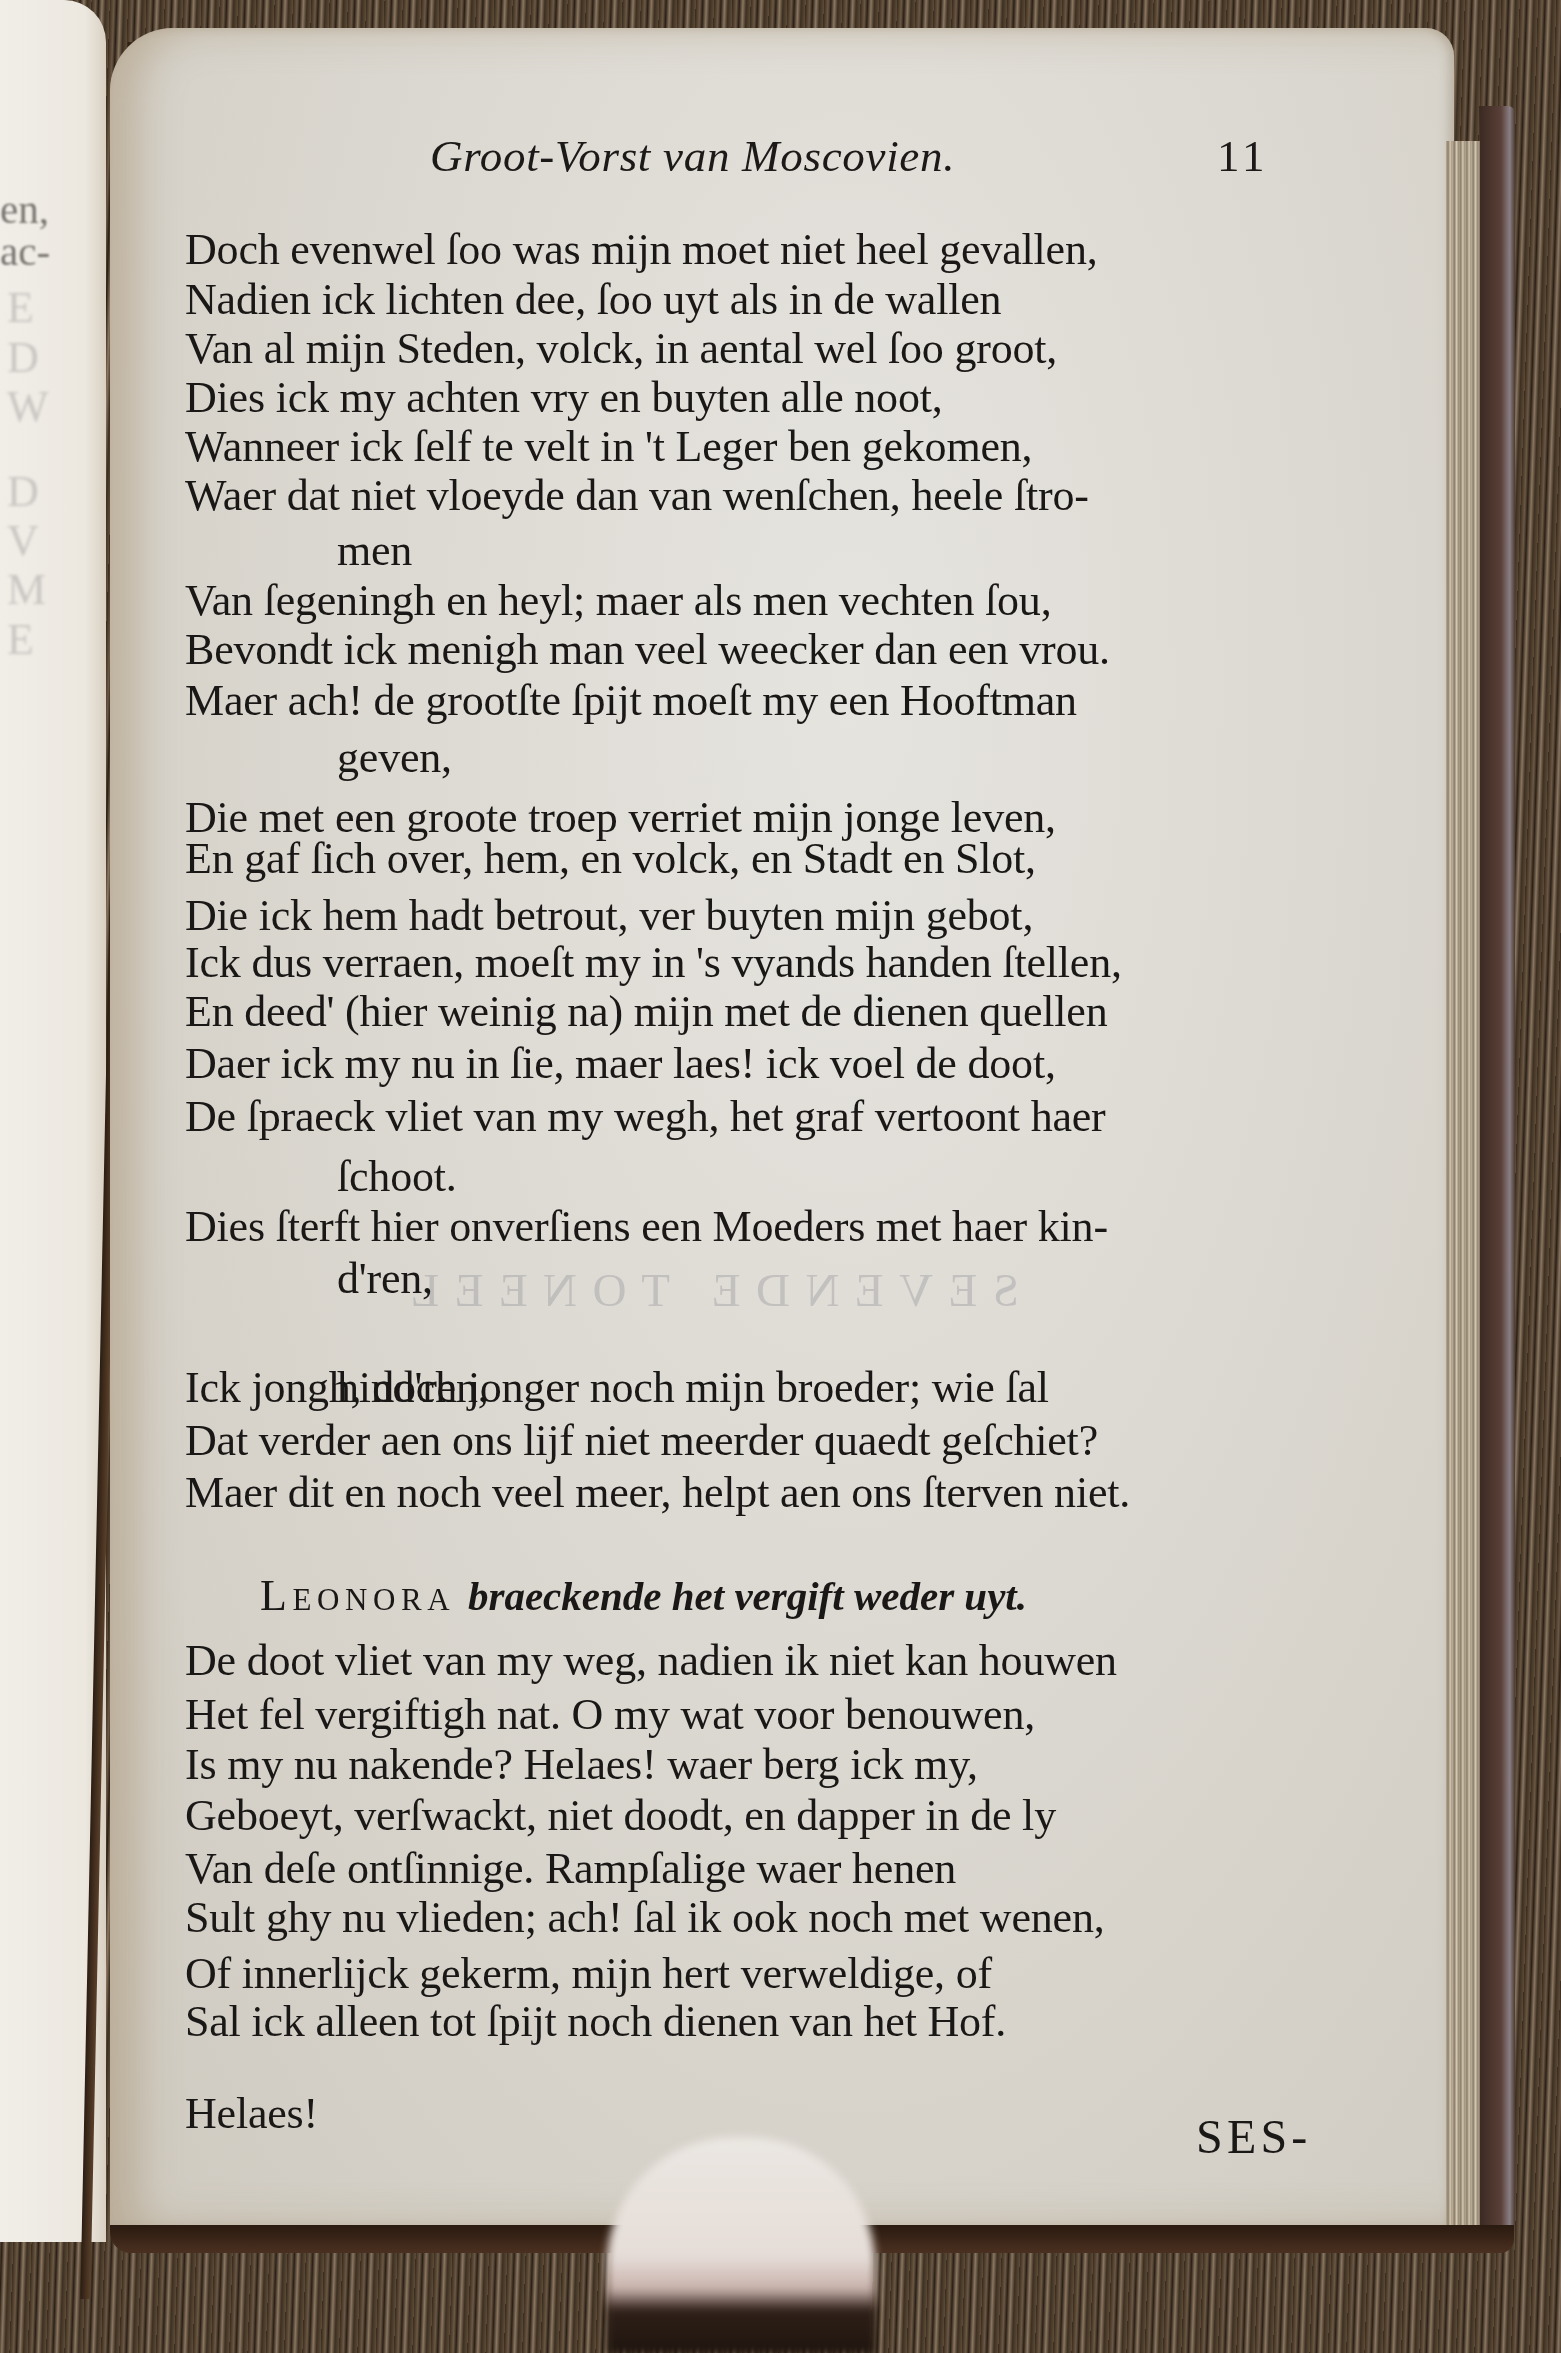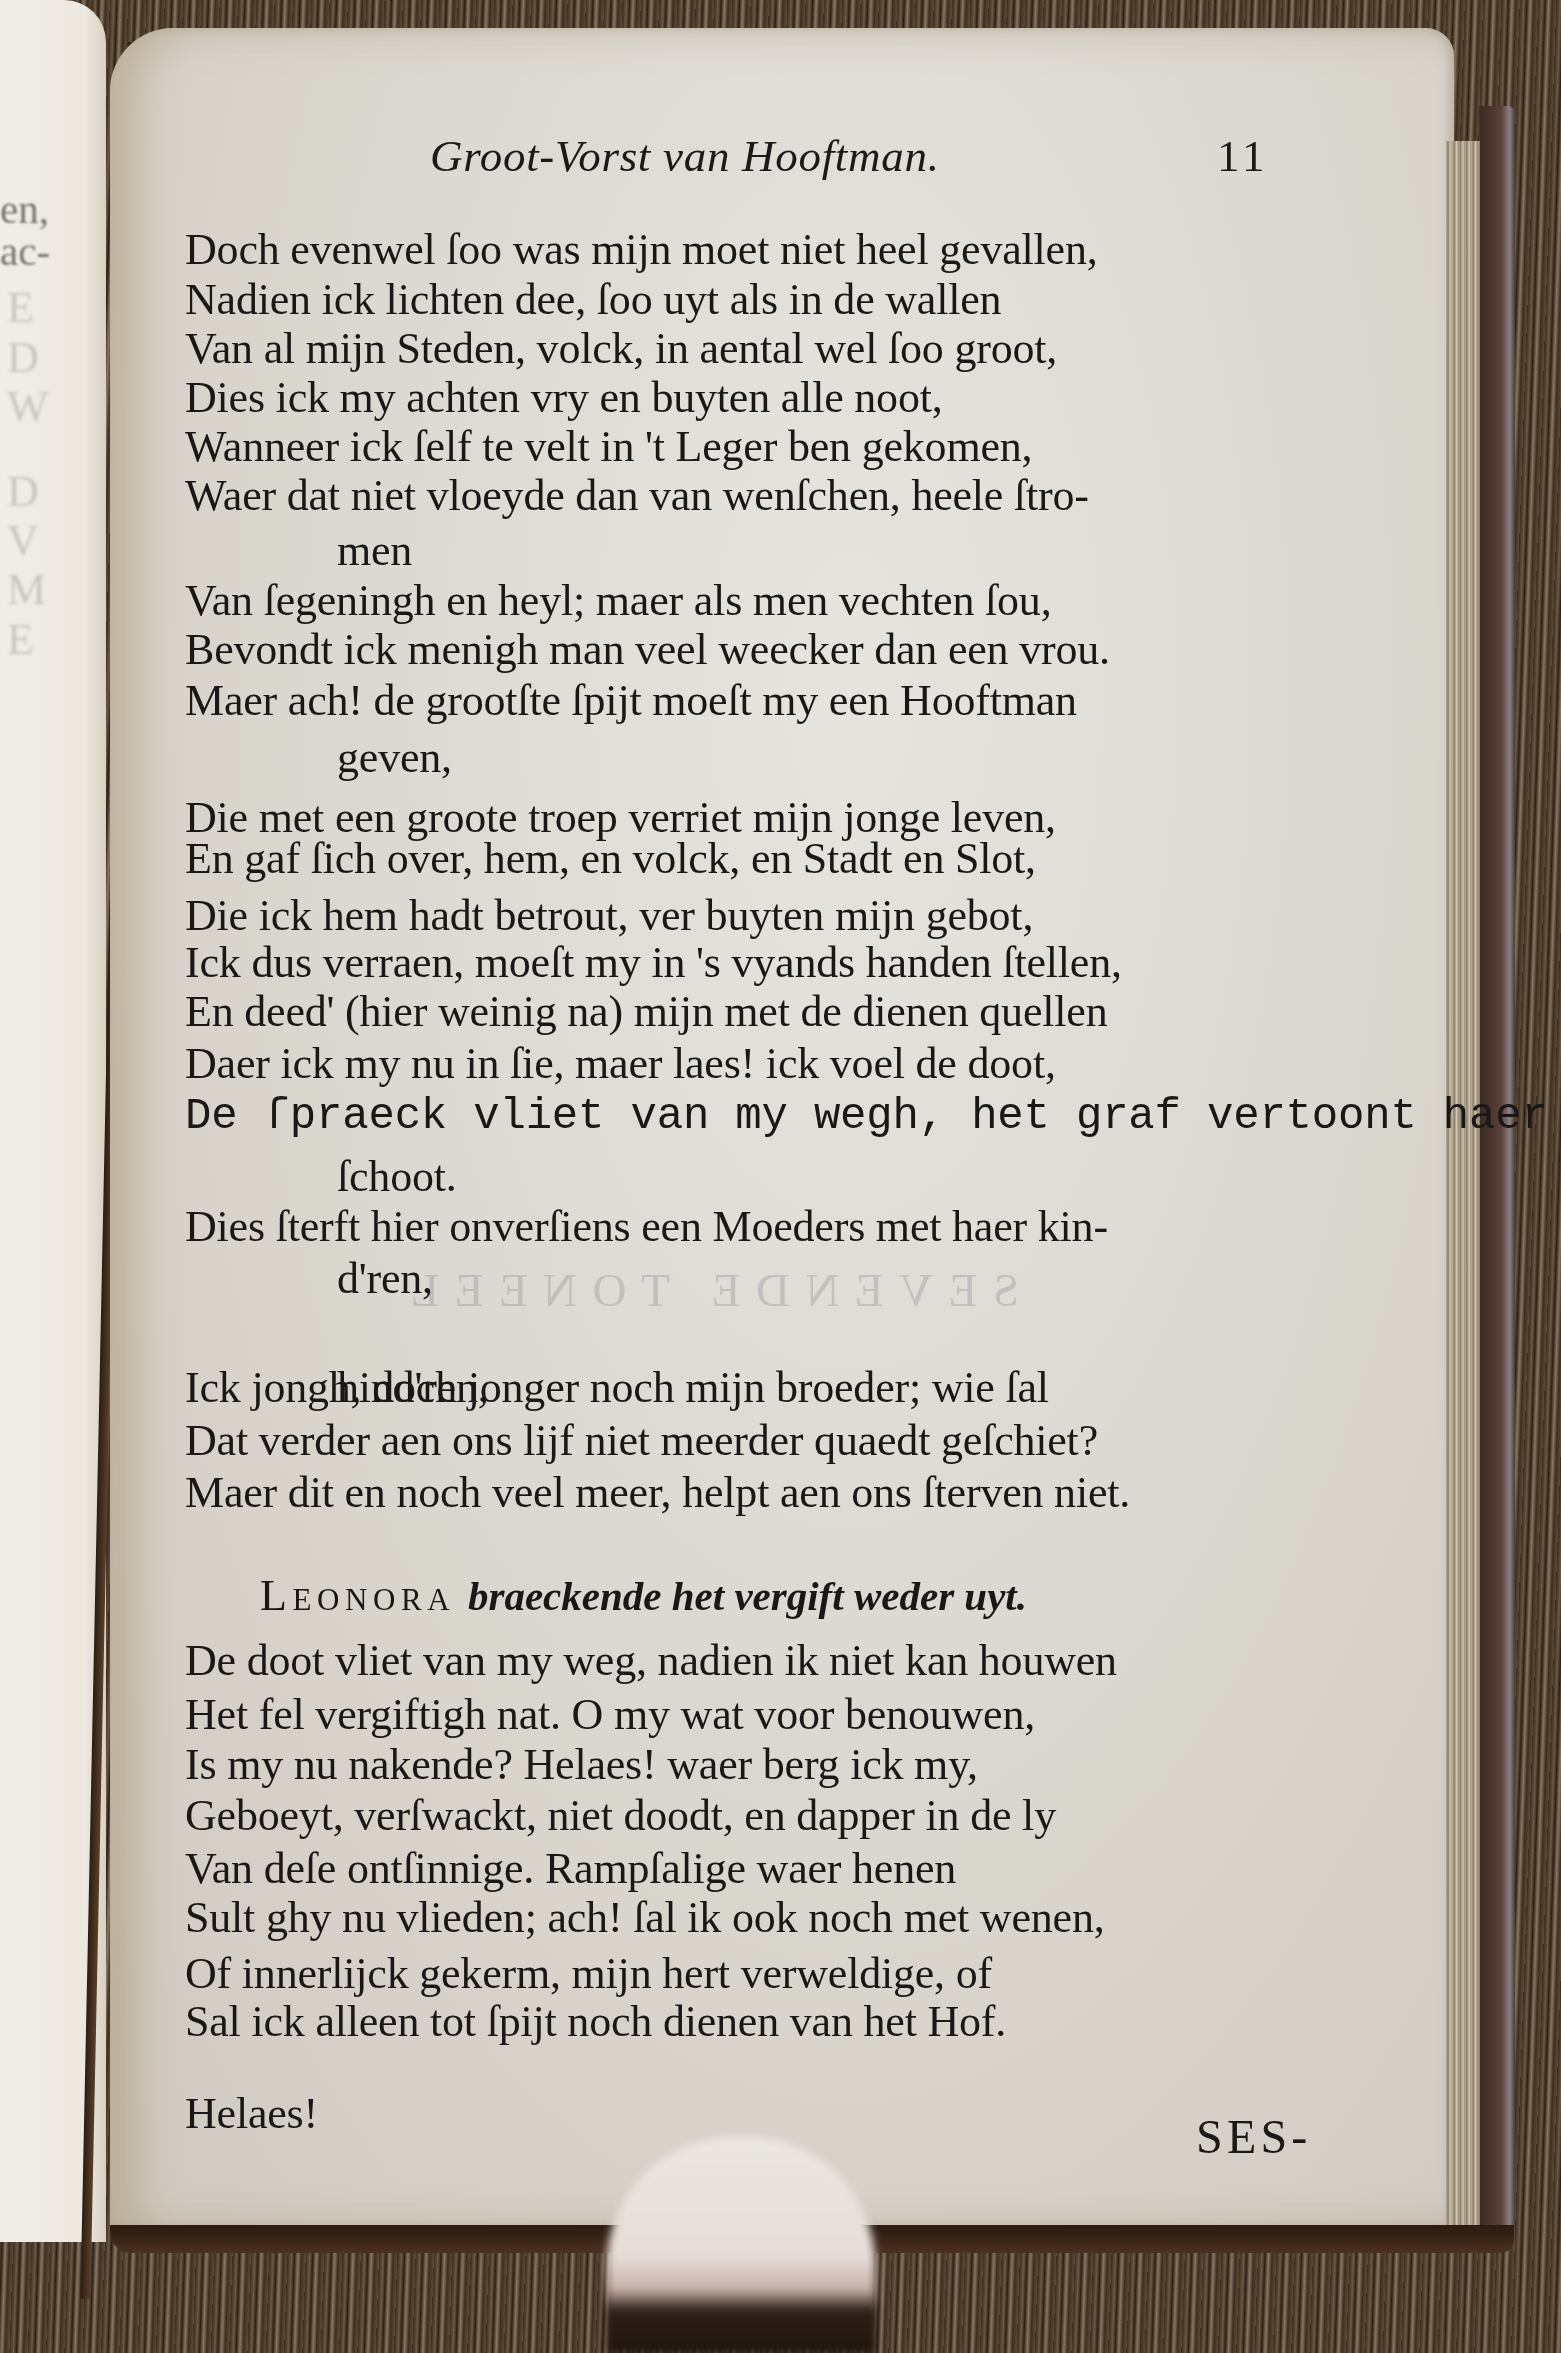--- a/index.html
+++ b/index.html
@@ -96,42 +96,42 @@
 </div>
 <div class="gutter"></div>
 
 <div class="right-page"></div>
 <div class="page-edges"></div>
 <div class="cover-edge"></div>
 <div class="bottom-edge"></div>
 
 <div class="bleed" style="left:395px; top:1263px;">SEVENDE TONEEL</div>
 
-<div class="running-head">Groot-Vorst van Hooftman.</div>
+<div class="running-head">Groot-Vorst van Moscovien.</div>
 <div class="page-number">11</div>
 
 <div>
   <div class="line" style="top:224px;">Doch evenwel ſoo was mijn moet niet heel gevallen,</div>
   <div class="line" style="top:274px;">Nadien ick lichten dee, ſoo uyt als in de wallen</div>
   <div class="line" style="top:323px;">Van al mijn Steden, volck, in aental wel ſoo groot,</div>
   <div class="line" style="top:372px;">Dies ick my achten vry en buyten alle noot,</div>
   <div class="line" style="top:421px;">Wanneer ick ſelf te velt in 't Leger ben gekomen,</div>
   <div class="line" style="top:470px;">Waer dat niet vloeyde dan van wenſchen, heele ſtro-</div>
   <div class="line indent" style="top:525px;">men</div>
   <div class="line" style="top:575px;">Van ſegeningh en heyl; maer als men vechten ſou,</div>
   <div class="line" style="top:624px;">Bevondt ick menigh man veel weecker dan een vrou.</div>
   <div class="line" style="top:675px;">Maer ach! de grootſte ſpijt moeſt my een Hooftman</div>
   <div class="line indent" style="top:732px;">geven,</div>
   <div class="line" style="top:780px;margin-top:12px;">Die met een groote troep verriet mijn jonge leven,</div>
   <div class="line" style="top:833px;">En gaf ſich over, hem, en volck, en Stadt en Slot,</div>
   <div class="line" style="top:890px;">Die ick hem hadt betrout, ver buyten mijn gebot,</div>
   <div class="line" style="top:937px;">Ick dus verraen, moeſt my in 's vyands handen ſtellen,</div>
   <div class="line" style="top:986px;">En deed' (hier weinig na) mijn met de dienen quellen</div>
   <div class="line" style="top:1038px;">Daer ick my nu in ſie, maer laes! ick voel de doot,</div>
-  <div class="line" style="top:1091px;font-family:Liberation Mono, monospace;">De ſpraeck vliet van my wegh, het graf vertoont haer</div>
+  <div class="line" style="top:1091px;">De ſpraeck vliet van my wegh, het graf vertoont haer</div>
   <div class="line indent" style="top:1151px;">ſchoot.</div>
   <div class="line" style="top:1201px;">Dies ſterft hier onverſiens een Moeders met haer kin-</div>
   <div class="line indent" style="top:1253px;">d'ren,</div>
   <div class="line" style="top:1362px;">Ick jongh, doch jonger noch mijn broeder; wie ſal</div>
   <div class="line indent" style="top:1362px;">hind'ren,</div>
   <div class="line" style="top:1415px;">Dat verder aen ons lijf niet meerder quaedt geſchiet?</div>
   <div class="line" style="top:1467px;">Maer dit en noch veel meer, helpt aen ons ſterven niet.</div>
 </div>
 
 <div class="speaker-line" style="top:1570px;">

